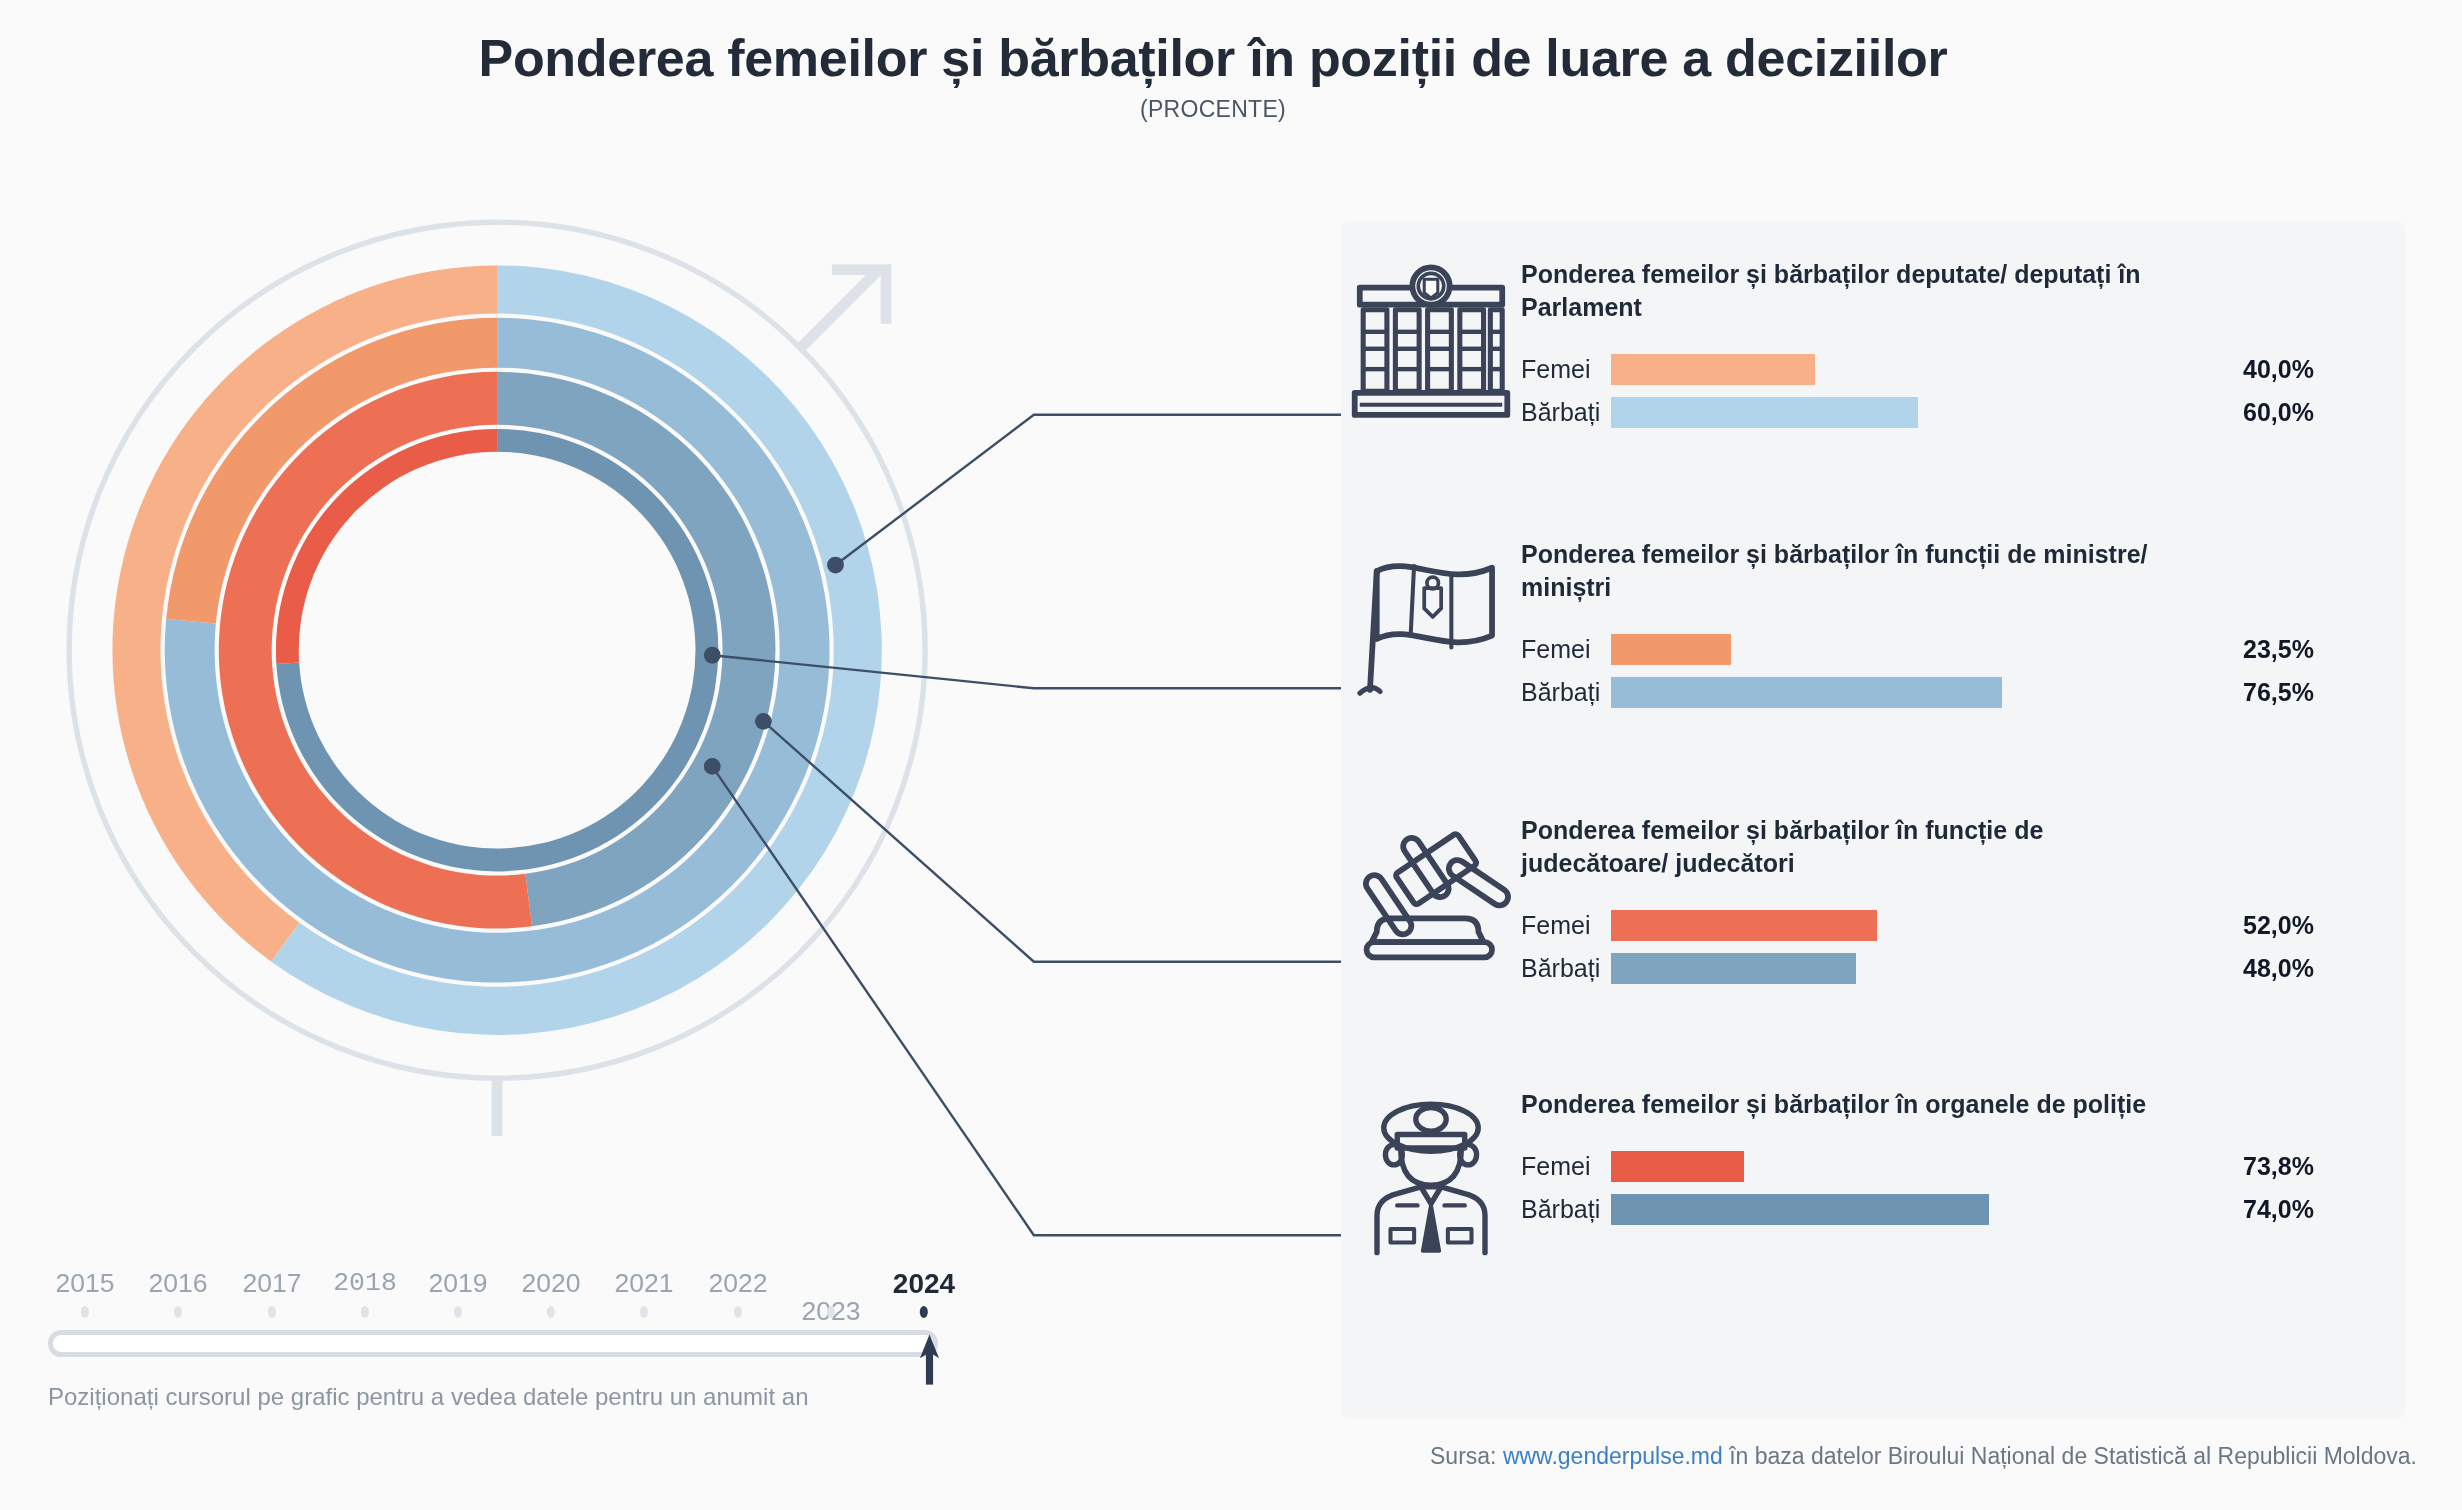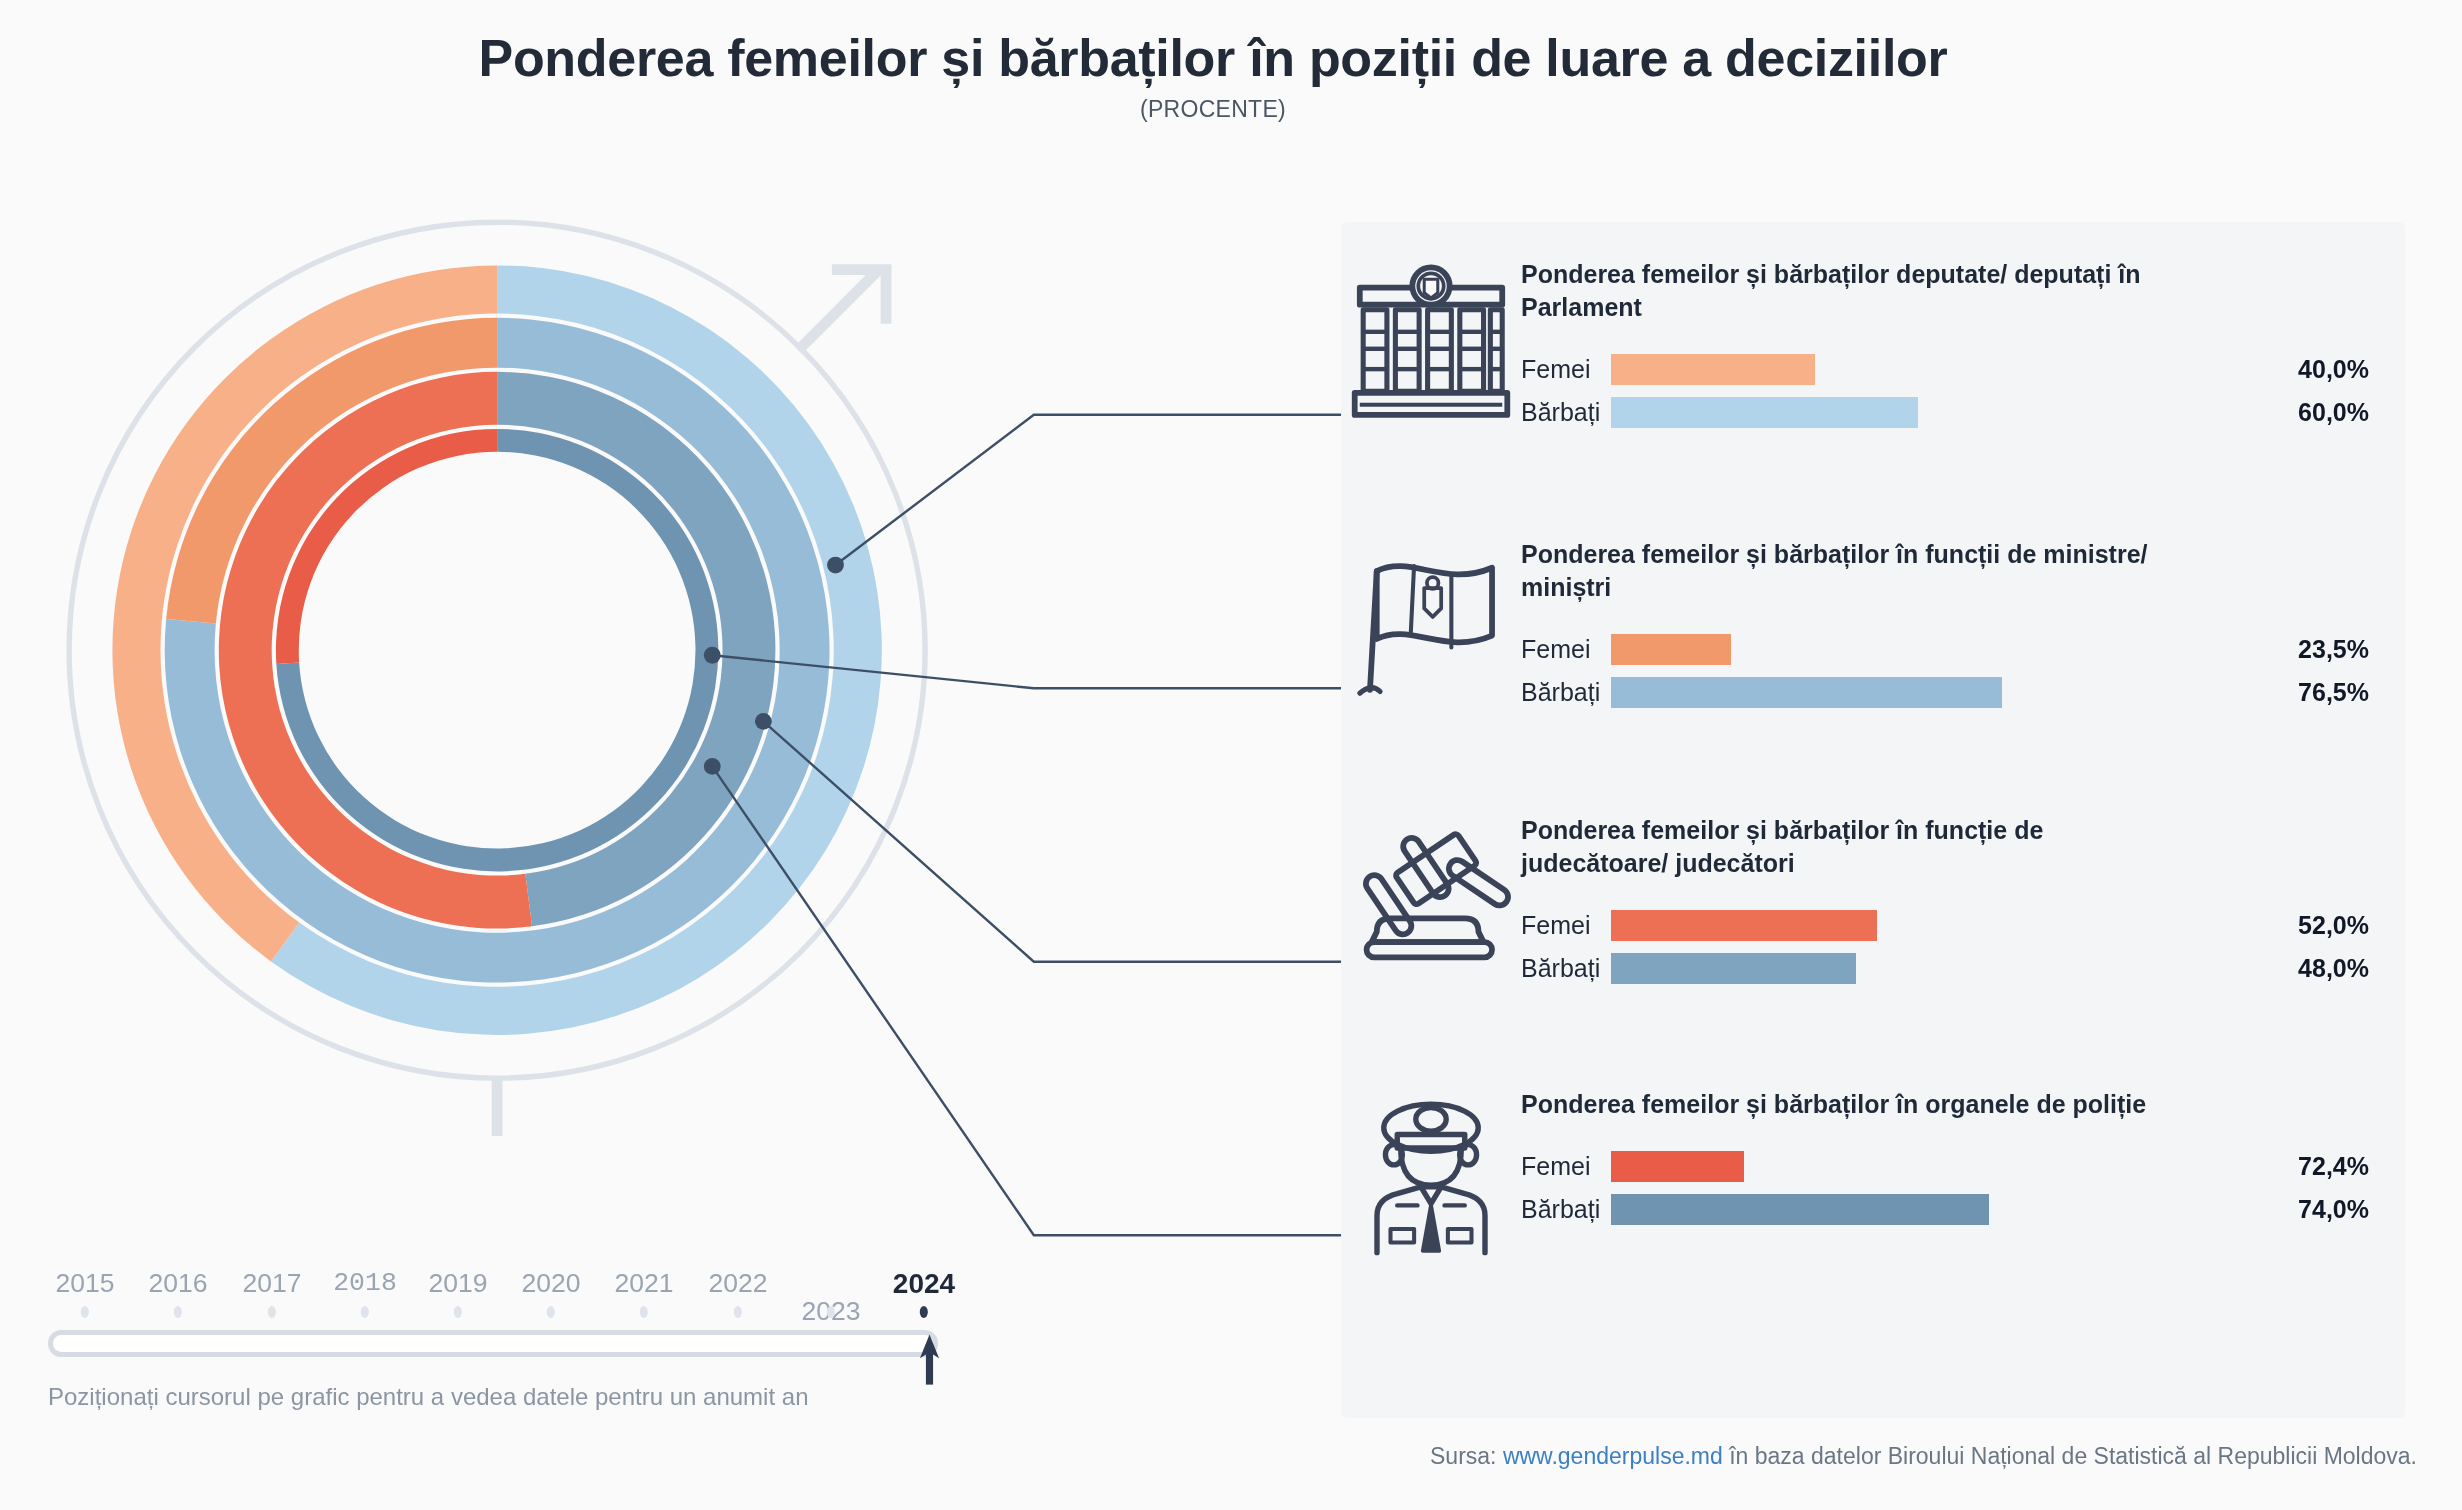--- a/index.html
+++ b/index.html
@@ -67,21 +67,21 @@
   .card-body{flex:1;padding-right:36px;}
   .card-title{
     font-size:25px;font-weight:bold;line-height:1.32;color:#1f2937;
     margin:0 0 26.5px 0;max-width:637px;
   }
   .bar-row{display:flex;align-items:center;height:37px;margin-bottom:6px;}
   .bar-label{width:90px;min-width:90px;font-size:25px;color:#1f2937;}
   .bar-zone{position:relative;flex:1;height:31px;}
   .bar{position:absolute;left:0;top:0;height:31px;}
   .bar-val{
-    width:126px;min-width:126px;text-align:right;font-size:25px;
+    width:126px;min-width:126px;text-align:left;font-size:25px;
     font-weight:bold;color:#111827;
   }
 
   
   #connectors{position:absolute;left:0;top:0;width:2462px;height:1510px;pointer-events:none;}
 
   
   #source{
     position:absolute;left:0;top:1443px;width:2417px;text-align:right;
     font-size:23px;color:#6b7685;
@@ -313,21 +313,21 @@
           <rect x="60" y="80" width="14" height="8" stroke-width="2.4"></rect>
         </svg>
       </div>
       <div class="card-body">
         <div class="card-title">Ponderea femeilor și bărbaților în organele de poliție</div>
         <div class="bar-row">
           <div class="bar-label">Femei</div>
           <div class="bar-zone">
               <div class="bar" style="width:133px;background:#e85c48;"></div>
             </div>
-          <div class="bar-val">72,4%</div>
+          <div class="bar-val">73,8%</div>
         </div>
         <div class="bar-row">
           <div class="bar-label">Bărbați</div>
           <div class="bar-zone">
               <div class="bar" style="width:378px;background:#6e94b2;"></div>
             </div>
           <div class="bar-val">74,0%</div>
         </div>
       </div>
     </div>

